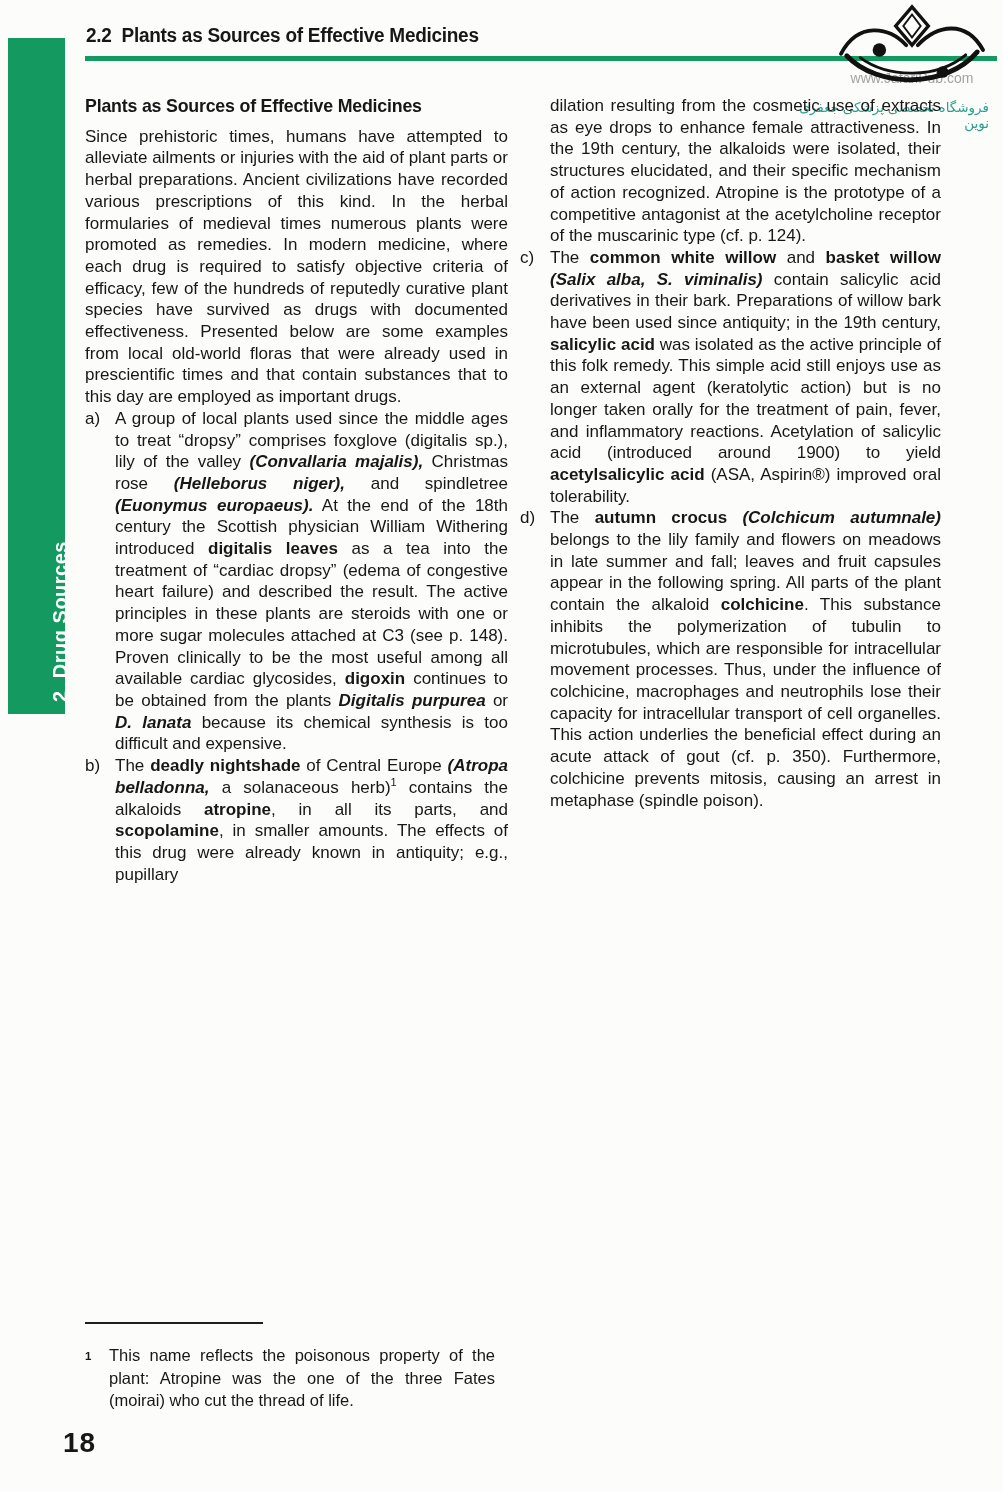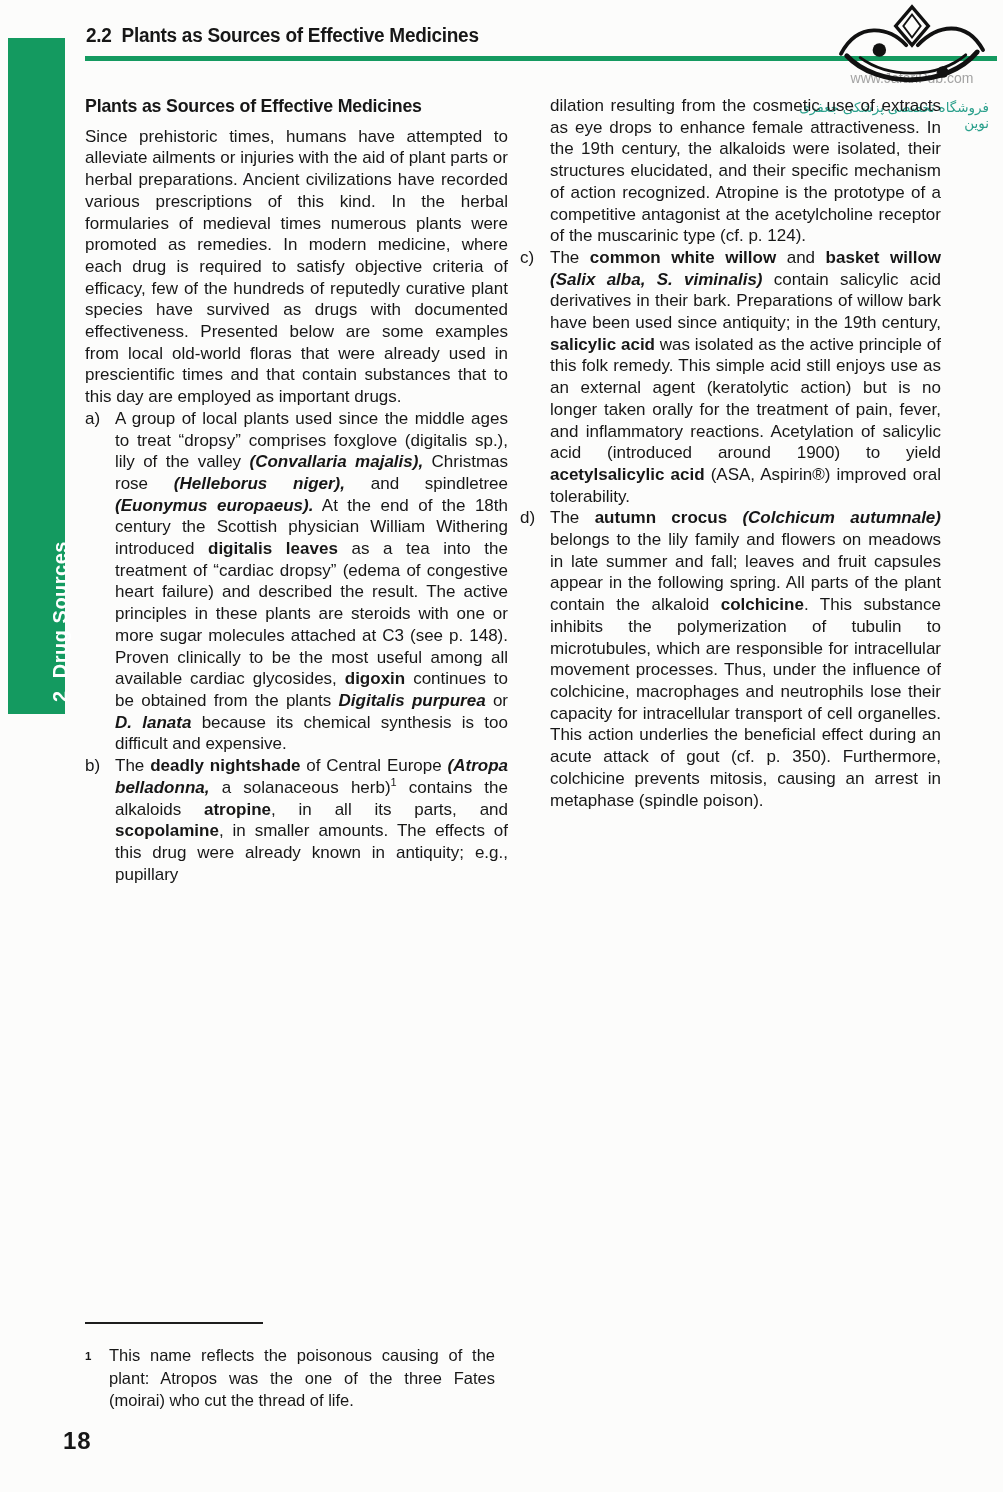--- a/index.html
+++ b/index.html
@@ -80,21 +80,21 @@
   }
   .footnote {
     position:absolute; left:85px; top:1344px; width:410px;
     display:flex; font-size:16.5px; line-height:22.5px; z-index:3;
   }
   .footnote-marker { flex:0 0 24px; font-size:11.5px; padding-top:1px; font-weight:bold; }
   .footnote-text { flex:1; text-align:justify; }
 
   .page-number {
     position:absolute; left:63px; top:1427px;
-    font-size:24px; font-weight:bold; letter-spacing:1px; z-index:3;
+    font-size:28px; font-weight:bold; letter-spacing:1px; z-index:3;
   }
 </style>
 </head>
 <body>
 
 <div class="page" style="--accent: #149a60; --wm-teal: #2ba08c;">
 
   <div class="chapter-bar">
     <div class="chapter-label">2  Drug Sources</div>
   </div>
@@ -141,17 +141,17 @@
 
     <div class="item">
       <span class="item-marker">d)</span>
       <span class="item-text">The <span style="font-weight: bold;">autumn crocus</span> <span style="font-weight: bold; font-style: italic;">(Colchicum autumnale)</span> belongs to the lily family and flowers on meadows in late summer and fall; leaves and fruit capsules appear in the following spring. All parts of the plant contain the alkaloid <span style="font-weight: bold;">colchicine</span>. This substance inhibits the polymerization of tubulin to microtubules, which are responsible for intracellular movement processes. Thus, under the influence of colchicine, macrophages and neutrophils lose their capacity for intracellular transport of cell organelles. This action underlies the beneficial effect during an acute attack of gout (cf. p. 350). Furthermore, colchicine prevents mitosis, causing an arrest in metaphase (spindle poison).</span>
     </div>
   </div>
 
   <div class="footnote-rule"></div>
   <div class="footnote">
     <span class="footnote-marker">1</span>
-    <span class="footnote-text">This name reflects the poisonous causing of the plant: Atropos was the one of the three Fates (moirai) who cut the thread of life.</span>
+    <span class="footnote-text">This name reflects the poisonous property of the plant: Atropine was the one of the three Fates (moirai) who cut the thread of life.</span>
   </div>
 
   <div class="page-number">18</div>
 </div>
 
 </body></html>

